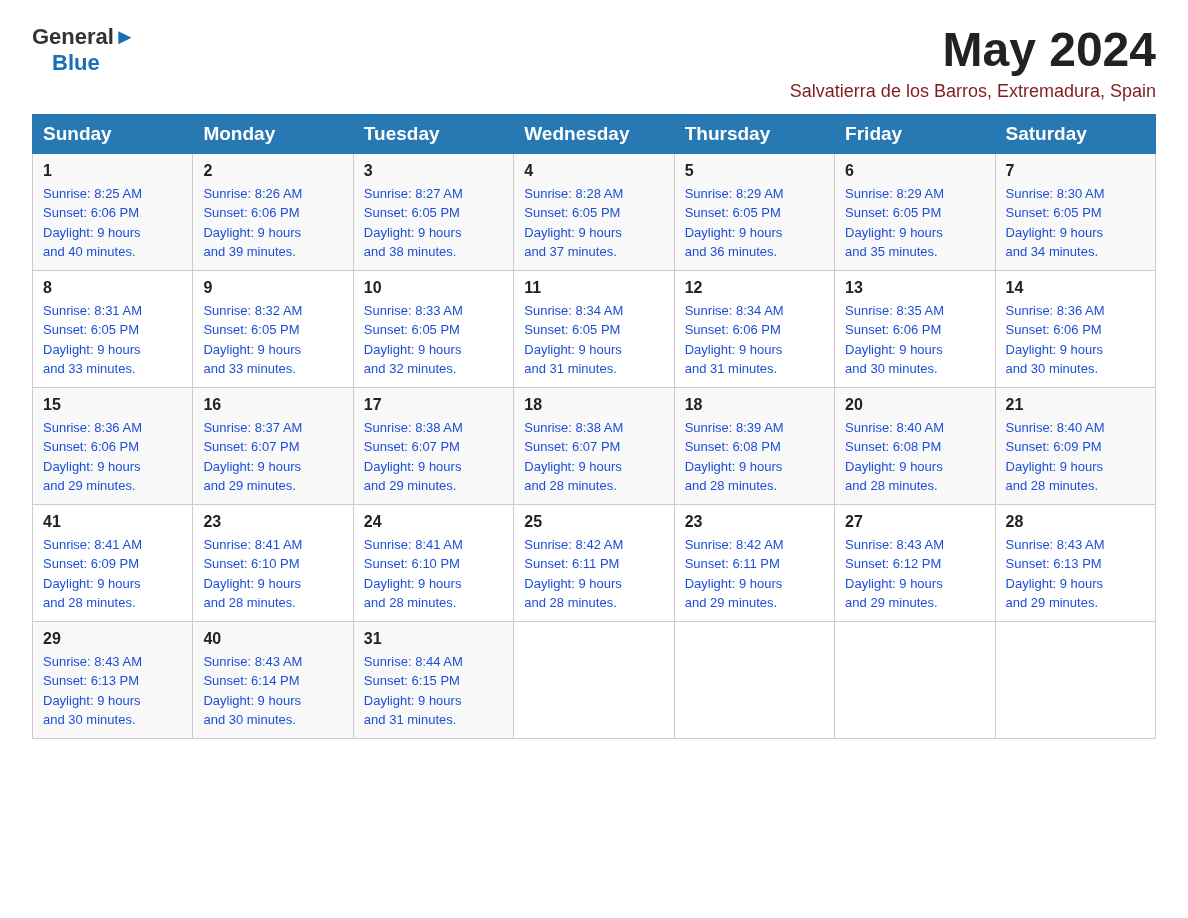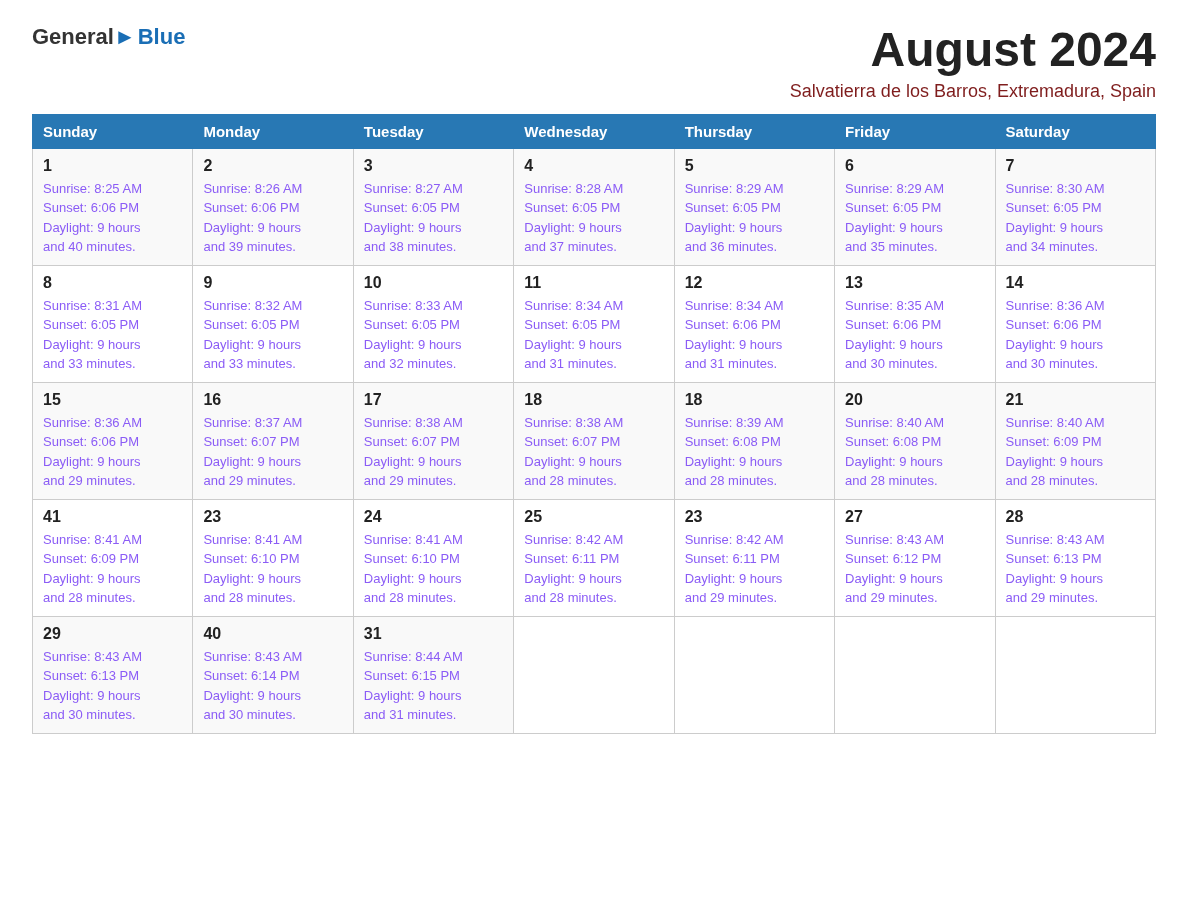--- a/index.html
+++ b/index.html
@@ -41,21 +41,21 @@
       margin-top: 4px;
     }
     .calendar {
       width: 100%;
       border-collapse: collapse;
       margin-top: 12px;
     }
     .calendar th {
       background: #2878b4;
       color: #fff;
-      font-size: 15px;
+      font-size: 19px;
       font-weight: bold;
       padding: 8px 10px;
       text-align: left;
       border: 1px solid #2878b4;
     }
     .calendar td {
       vertical-align: top;
       padding: 8px 10px;
       border: 1px solid #ccc;
       width: 14.28%;
@@ -71,48 +71,48 @@
     }
     .day-number {
       font-size: 16px;
       font-weight: bold;
       color: #222;
       margin-bottom: 4px;
     }
     .day-info {
       font-size: 13px;
       line-height: 1.5;
-      color: #8b5cf6;
+      color: #1d4ed8;
     }
     .empty-cell {
       background: #fff !important;
     }
     .logo-wrapper {
       display: flex;
-      flex-direction: row;
+      flex-direction: column;
       align-items: flex-start;
     }
     .logo-row {
       display: flex;
       align-items: center;
     }
   </style>
 </head>
 <body>
 
 <div class="header">
   <div class="logo-wrapper">
     <div class="logo-row">
       <span class="logo-text-general">General</span>
       <span class="logo-text-blue">►</span>
     </div>
-    <span class="logo-text-blue" style="font-size:22px; font-weight:bold; margin-left:2px;">Blue</span>
+    <span class="logo-text-blue" style="font-size:22px; font-weight:bold; margin-left:20px;">Blue</span>
   </div>
   <div class="title-section">
-    <div class="month-title">August 2024</div>
+    <div class="month-title">May 2024</div>
     <div class="location-title">Salvatierra de los Barros, Extremadura, Spain</div>
   </div>
 </div>
 
 <table class="calendar">
   <thead>
     <tr>
     <th>Sunday</th>
         <th>Monday</th>
         <th>Tuesday</th>

